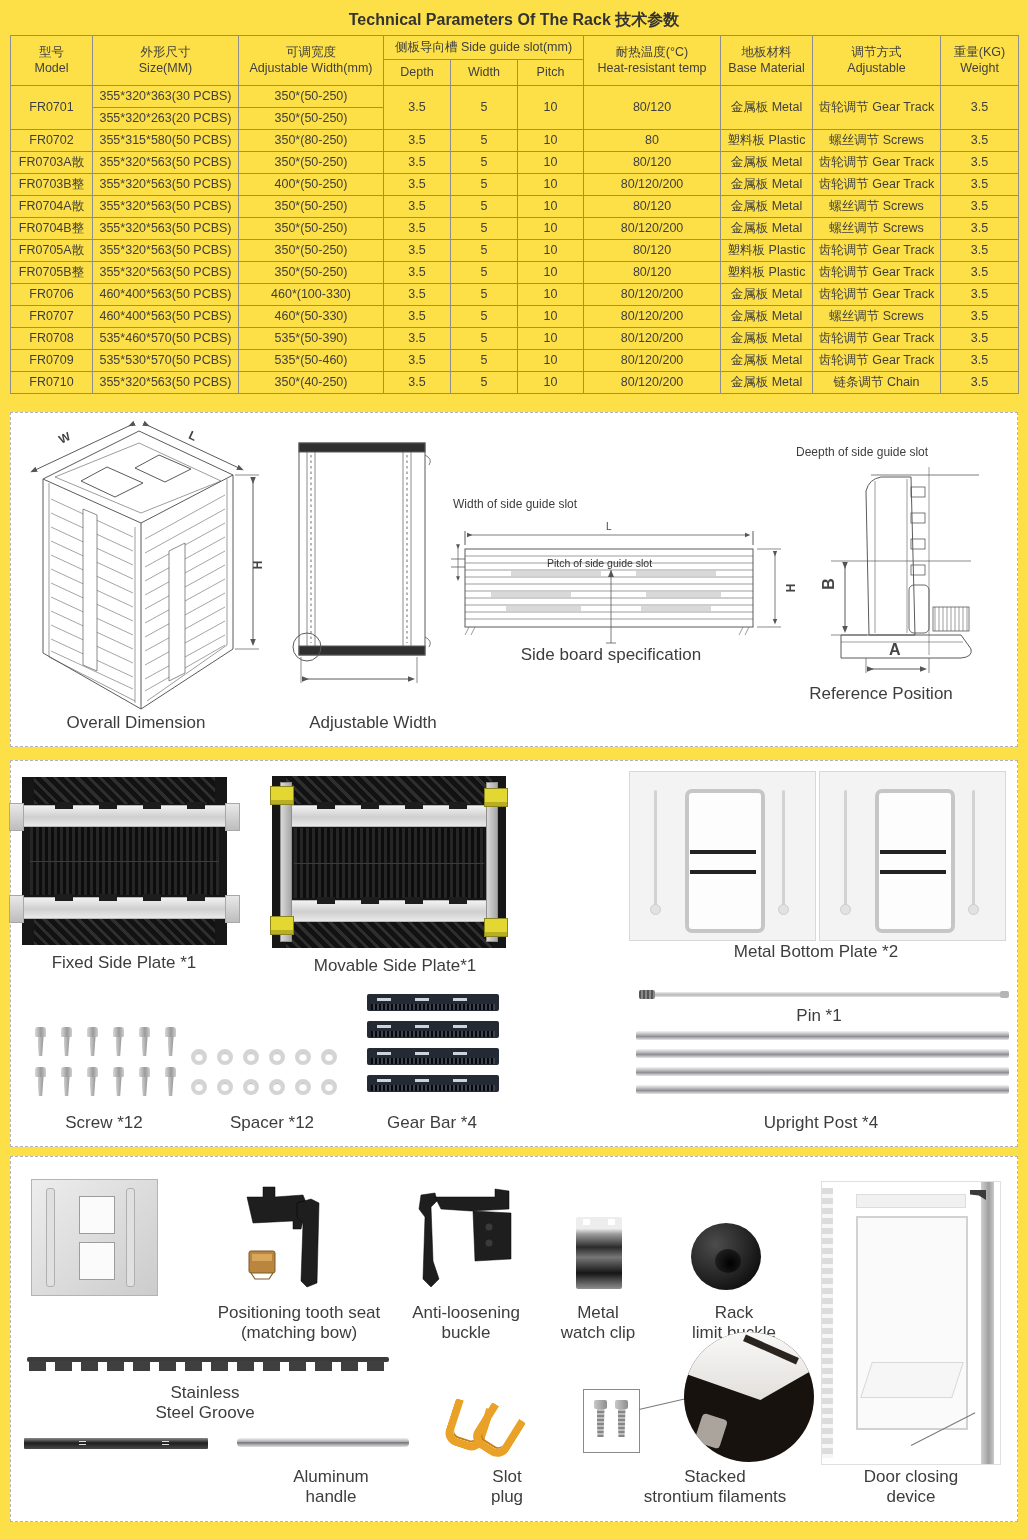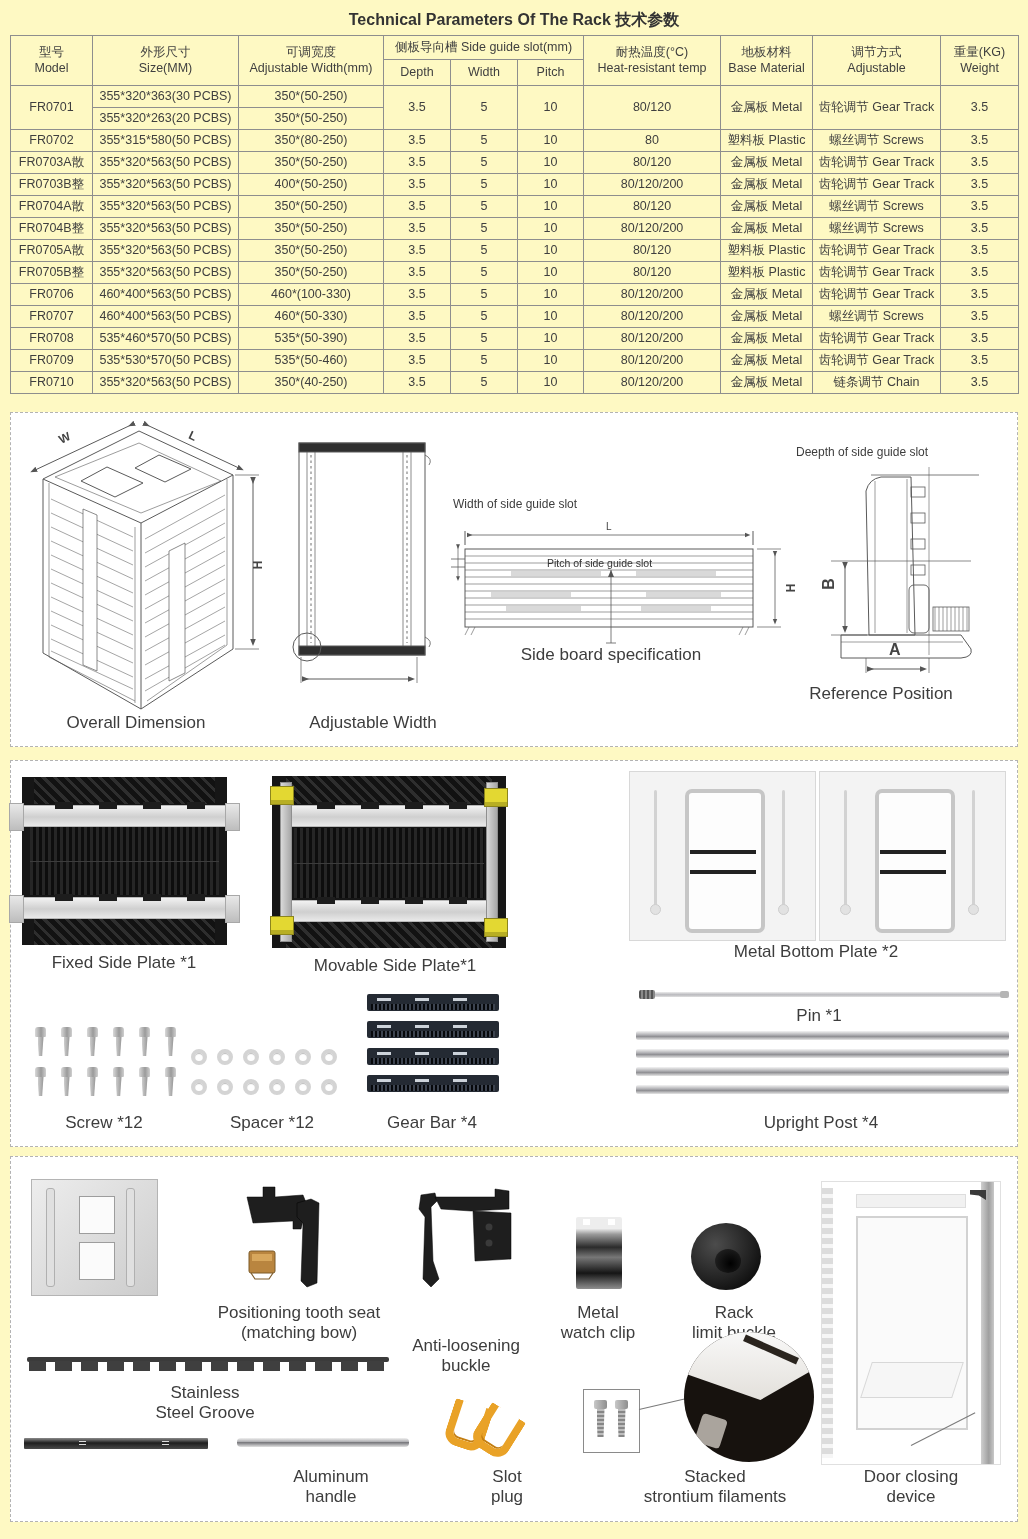--- a/index.html
+++ b/index.html
@@ -1,16 +1,16 @@
 <!DOCTYPE html>
 <html><head>
 <meta charset="utf-8">
 <style>
   html,body{margin:0;padding:0;background:#fff;}
-  .page{position:relative;width:1028px;height:1539px;background:#fef9c3;overflow:hidden;
+  .page{position:relative;width:1028px;height:1539px;background:#fde047;overflow:hidden;
         font-family:"Liberation Sans","DejaVu Sans",sans-serif;color:#3d3d3d;}
   .title{position:absolute;left:0;top:10px;width:1028px;text-align:center;
          font-size:16px;font-weight:600;color:#333;}
   
   table.spec{position:absolute;left:10px;top:35px;width:1008px;border-collapse:collapse;table-layout:fixed;}
   table.spec th,table.spec td{border:1px solid #8e8e8e;font-size:12.5px;font-weight:normal;
         text-align:center;vertical-align:middle;padding:0 2px;color:#3f3f3f;line-height:1.25;}
   table.spec thead tr.h1 th{height:23px;}
   table.spec thead tr.h2 th{height:25px;}
   table.spec tbody tr{height:22px;}
@@ -578,21 +578,21 @@
       <div>(matching bow)</div>
     </div>
 
     <svg class="draw" style="left:400px;top:30px;" width="112" height="106" viewBox="0 0 112 106">
       <path class="blackpart" d="M10,8 L24,6 L26,14 L20,20 L22,74 L28,92 L20,100 L12,92 L14,30 L8,22 Z"></path>
       <path class="blackpart" d="M24,10 L84,10 L84,2 L98,4 L98,22 L60,24 L30,22 L28,18 Z"></path>
       <path class="blackpart" d="M62,24 L100,26 L100,72 L64,74 Z"></path>
       <circle cx="78" cy="40" r="3.5" fill="#3a3a3a"></circle>
       <circle cx="78" cy="56" r="3.5" fill="#3a3a3a"></circle>
     </svg>
-    <div class="cap" style="left:375px;top:146px;width:160px;margin-top:33px;">
+    <div class="cap" style="left:375px;top:146px;width:160px;">
       <div>Anti-loosening</div>
       <div>buckle</div>
     </div>
 
     <div class="clipmetal" style="left:565px;top:60px;"></div>
     <div class="cap" style="left:527px;top:146px;width:120px;">
       <div>Metal</div>
       <div>watch clip</div>
     </div>
 

